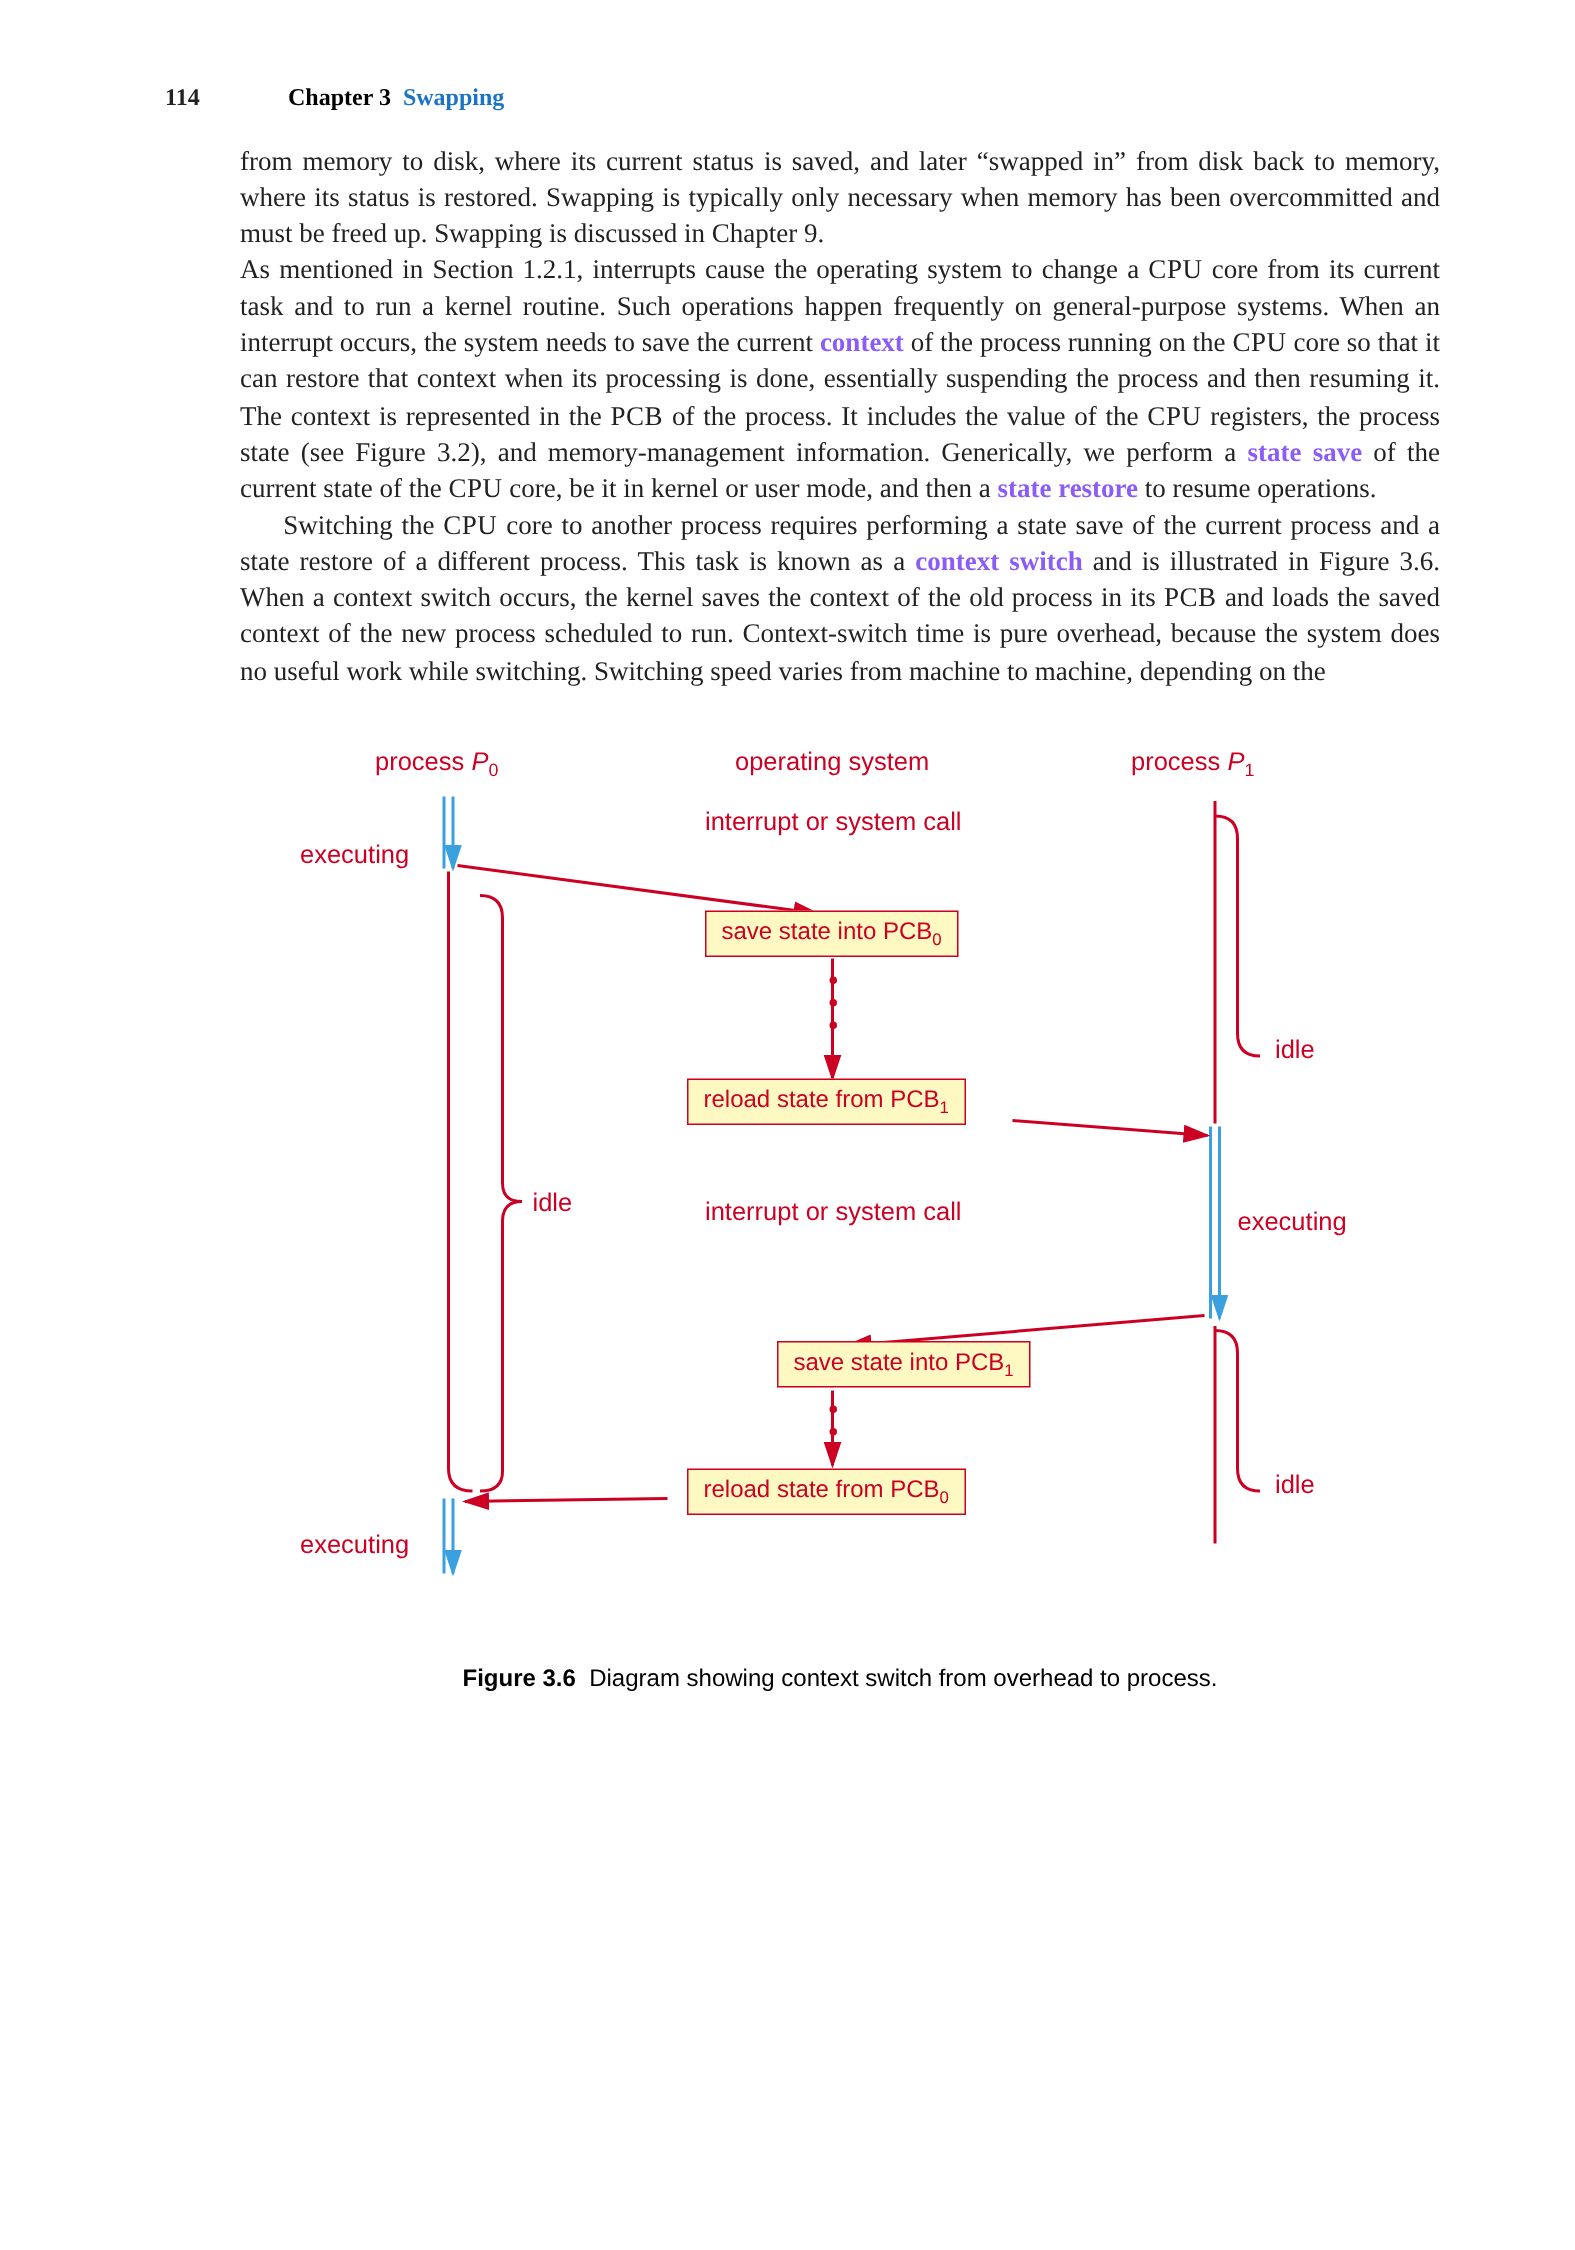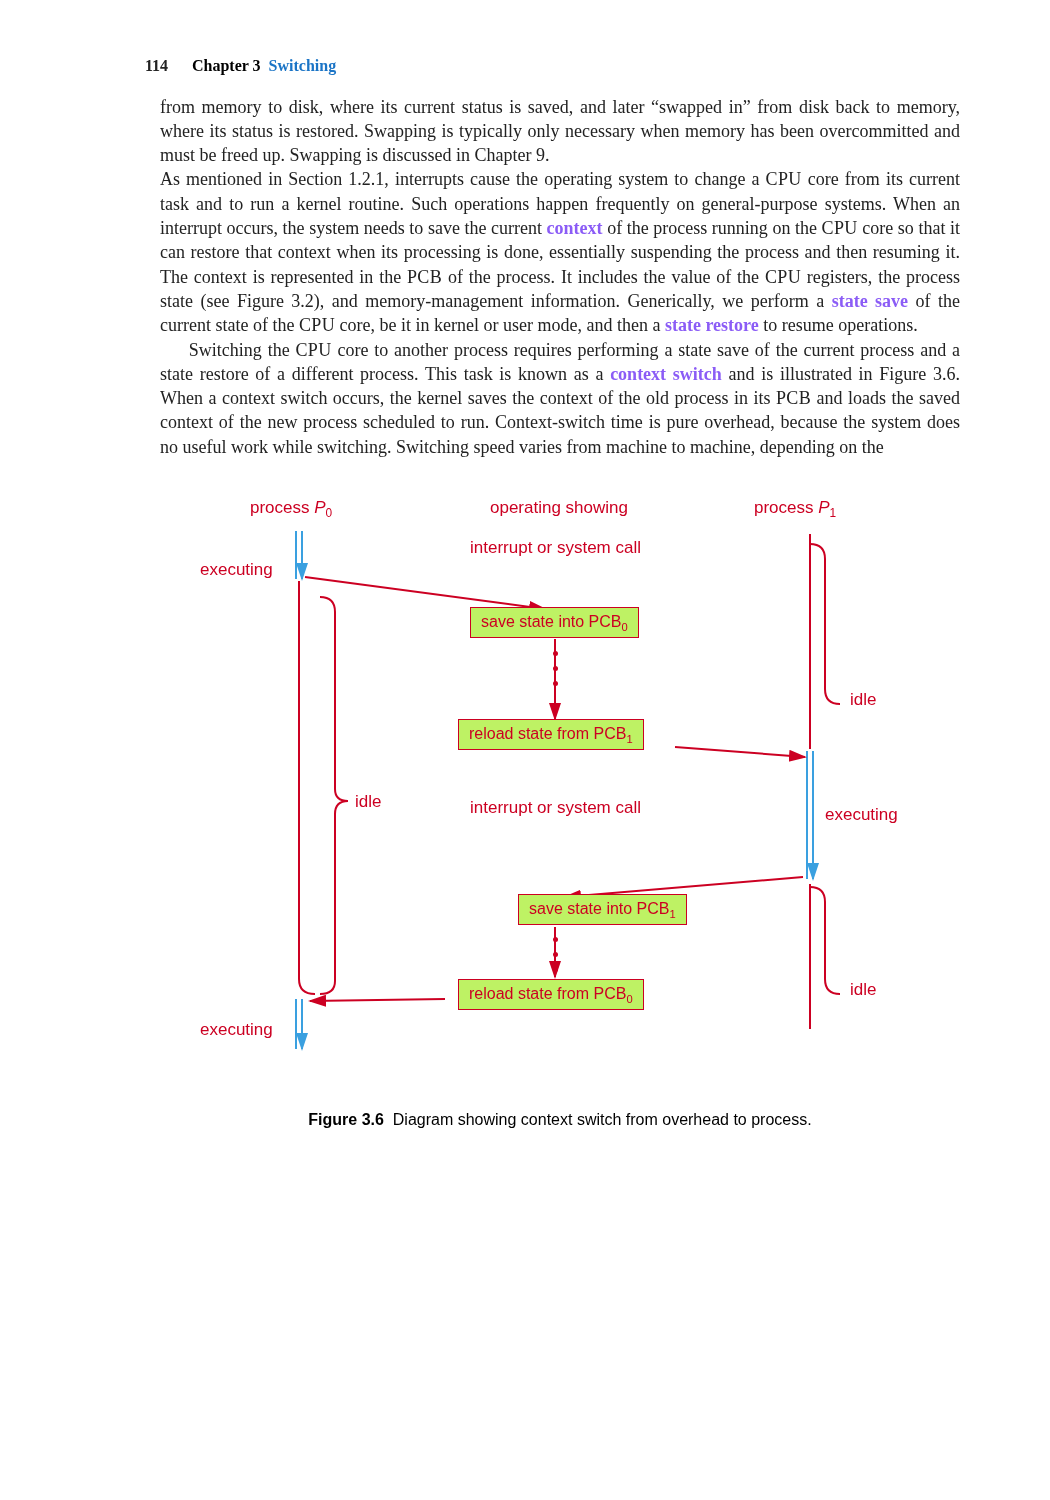--- a/index.html
+++ b/index.html
@@ -19,21 +19,21 @@
     box-sizing: border-box;
   }
   .page {
     padding: 55px 90px 40px 110px;
   }
   .header {
     font-size: 16px;
     font-weight: 700;
     margin-bottom: 18px;
   }
-  .header .pageno { display:inline-block; width: 58px; text-align: right; }
+  .header .pageno { display:inline-block; width: 58px; }
   .header .chap   { color: #000; margin-left: 20px; }
   .header .title  { color: #1a74c6; font-weight: 700; margin-left: 4px;}
   .body-col {
     margin-left: 50px;
     text-align: justify;
   }
   .para { margin: 0; text-indent: 1.6em; }
   .para.first { text-indent: 0; }
   .subhead {
     font-family: Arial, Helvetica, sans-serif;
@@ -59,21 +59,21 @@
     white-space: nowrap;
   }
   .boxlbl {
     position: absolute;
     font-family: Arial, Helvetica, sans-serif;
     font-size: 16px;
     color: #cc0022;
     border: 1px solid #cc0022;
     padding: 3px 10px 4px 10px;
     white-space: nowrap;
-    background: #bef264;
+    background: #fef9c3;
   }
   .sub { font-size: 0.7em; position: relative; top: 4px; }
   .ital { font-style: italic; }
   .caption {
     text-align: center;
     font-family: Arial, Helvetica, sans-serif;
     font-size: 16px;
     color: #000;
     margin-top: 10px;
   }
@@ -91,21 +91,21 @@
     width:5px; height:5px; border-radius:50%; background:#cc0022; display:block;
   }
 </style>
 </head>
 <body>
 
 <div class="page">
   <div class="header">
     <span class="pageno">114</span>
     <span class="chap">Chapter 3</span>
-    <span class="title">Switching</span>
+    <span class="title">Swapping</span>
   </div>
 
   <div class="body-col">
 
     <p class="para first">from memory to disk, where its current status is saved, and later “swapped in” from disk back to memory, where its status is restored. Swapping is typically only necessary when memory has been overcommitted and must be freed up. Swapping is discussed in Chapter 9.</p>
 
 
     <p class="para first">
       <span>As mentioned in Section 1.2.1, interrupts cause the operating system to change a </span><span class="sc">CPU</span><span> core from its current task and to run a kernel routine. Such operations happen frequently on general-purpose systems. When an interrupt occurs, the system needs to save the current </span><span class="term">context</span><span> of the process running on the </span><span class="sc">CPU</span><span> core so that it can restore that context when its processing is done, essentially suspending the process and then resuming it. The context is represented in the </span><span class="sc">PCB</span><span> of the process. It includes the value of the </span><span class="sc">CPU</span><span> registers, the process state (see Figure 3.2), and memory-management information. Generically, we perform a </span><span class="term">state save</span><span> of the current state of the </span><span class="sc">CPU</span><span> core, be it in kernel or user mode, and then a </span><span class="term">state restore</span><span> to resume operations.</span>
     </p>
@@ -153,21 +153,21 @@
         <line x1="505" y1="258" x2="635" y2="268" stroke="#cc0022" stroke-width="2" marker-end="url(#ah)"></line>
 
         <line x1="633" y1="388" x2="395" y2="408" stroke="#cc0022" stroke-width="2" marker-end="url(#ah)"></line>
 
         <line x1="385" y1="438" x2="385" y2="488" stroke="#cc0022" stroke-width="2" marker-end="url(#ah)"></line>
 
         <line x1="275" y1="510" x2="140" y2="512" stroke="#cc0022" stroke-width="2" marker-end="url(#ah)"></line>
       </svg>
 
       <div class="lbl" style="left:80px;  top:8px;">process <span class="ital">P</span><span class="sub">0</span></div>
-      <div class="lbl" style="left:320px; top:8px;">operating showing</div>
+      <div class="lbl" style="left:320px; top:8px;">operating system</div>
       <div class="lbl" style="left:584px; top:8px;">process <span class="ital">P</span><span class="sub">1</span></div>
 
       <div class="lbl" style="left:300px; top:48px;">interrupt or system call</div>
       <div class="boxlbl" style="left:300px; top:118px;">save state into PCB<span class="sub">0</span></div>
       <div class="dots" style="left:382px; top:162px;">
           <span></span>
           <span></span>
           <span></span>
         </div>
       <div class="boxlbl" style="left:288px; top:230px;">reload state from PCB<span class="sub">1</span></div>

